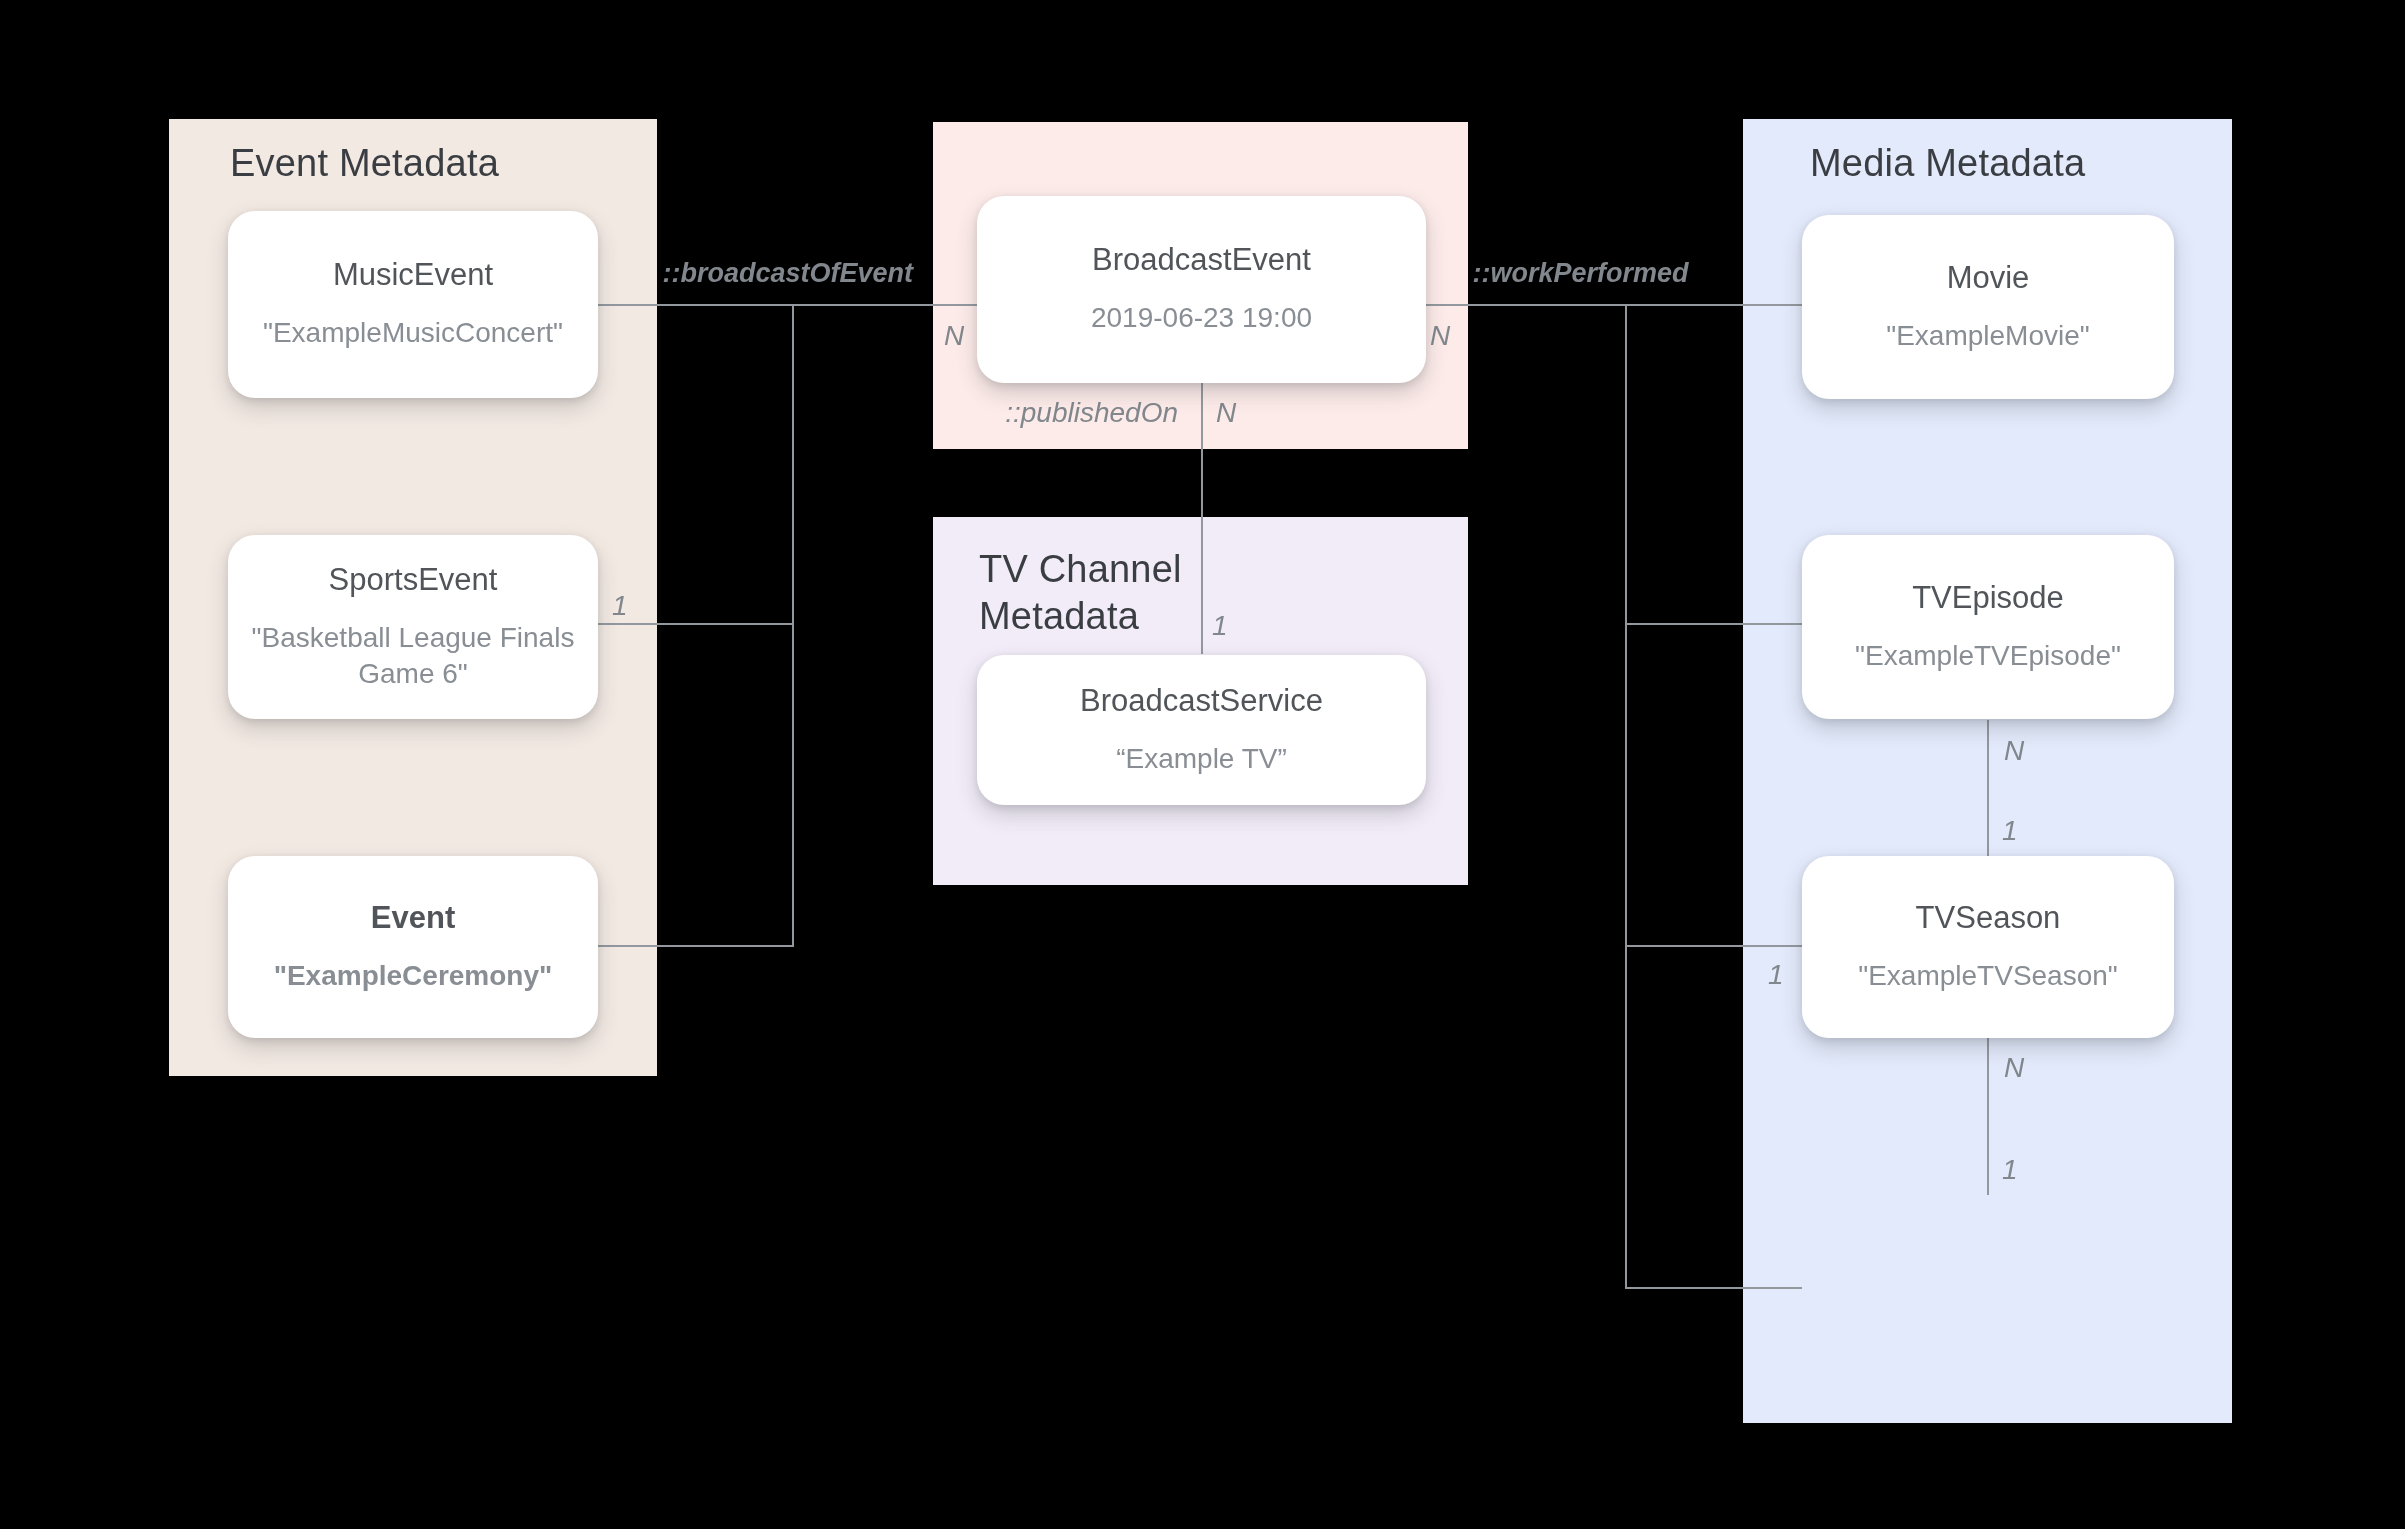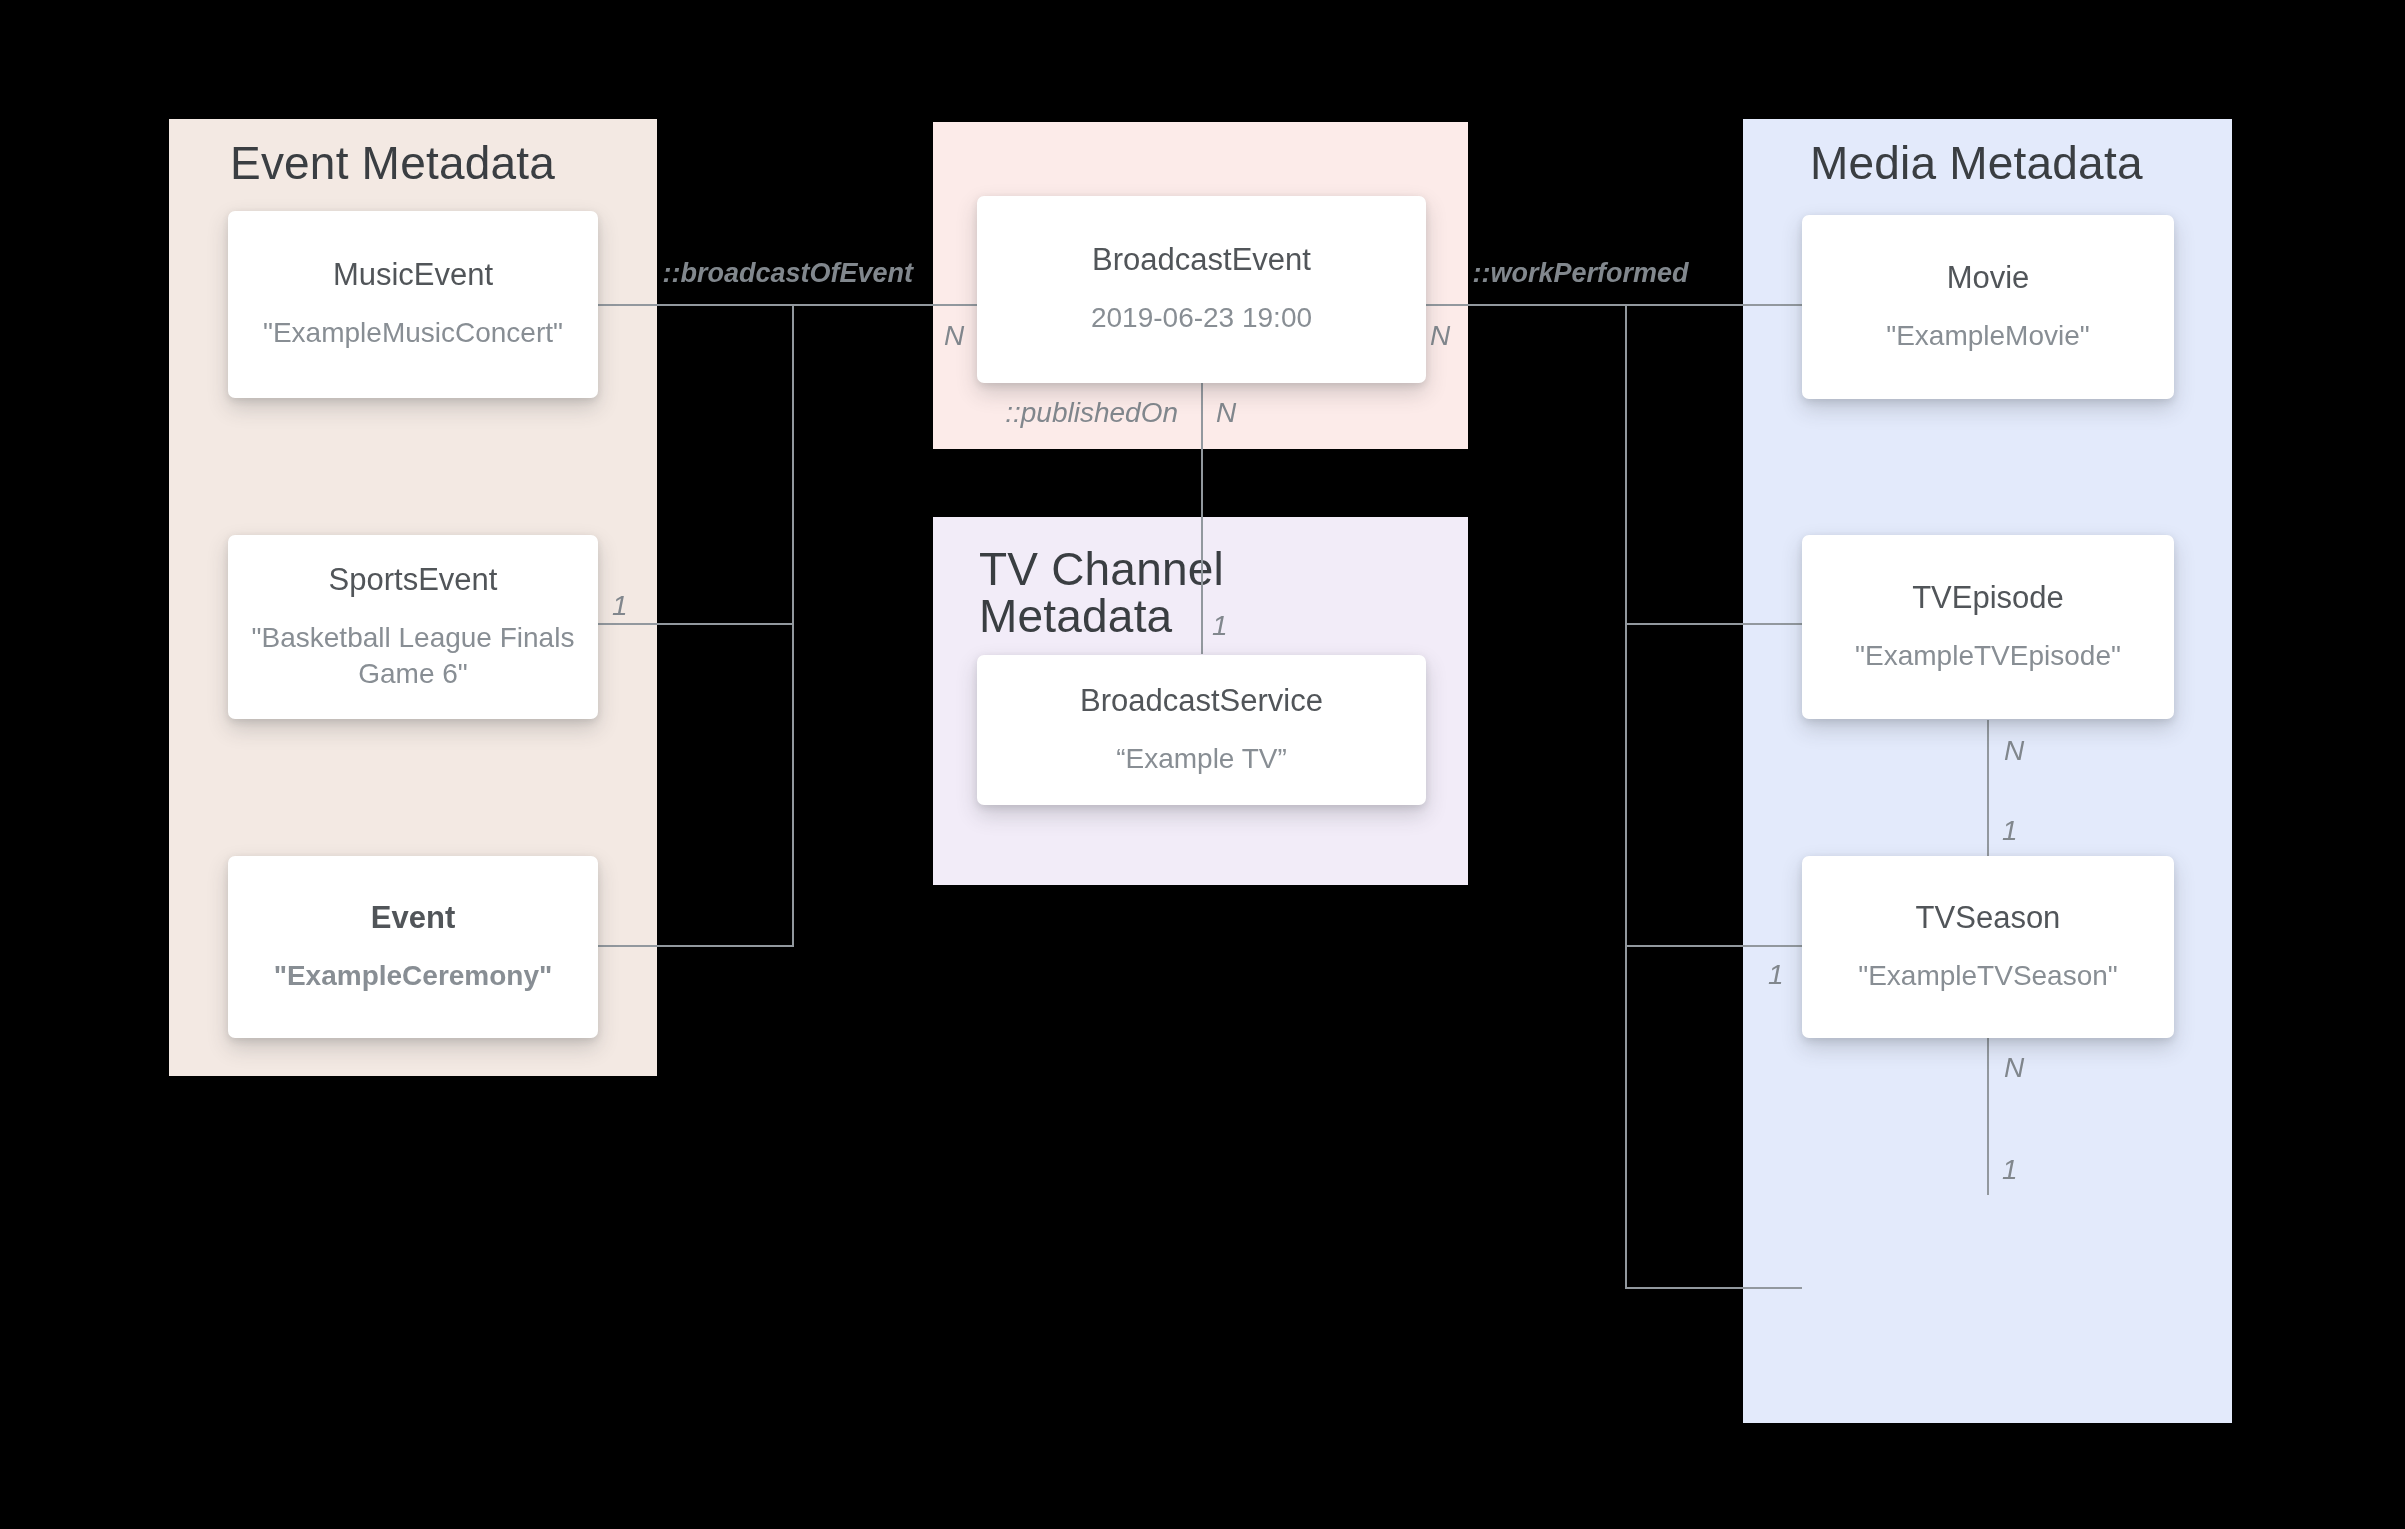--- a/index.html
+++ b/index.html
@@ -6,29 +6,29 @@
   .canvas{
     position:relative;width:2405px;height:1529px;background:#000;overflow:hidden;
     font-family:"Liberation Sans","DejaVu Sans",sans-serif;
   }
   .panel{position:absolute;}
   .panel-event  {left:169px; top:119px; width:488px; height:957px; background:#f3e9e3;}
   .panel-bcast  {left:933px; top:122px; width:535px; height:327px;  background:#fcebe9;}
   .panel-tv     {left:933px; top:517px; width:535px; height:368px;  background:#f2ecf8;}
   .panel-media  {left:1743px;top:119px; width:489px; height:1304px; background:#e3eafb;}
   .panel-title{
-    position:absolute;font-size:46px;line-height:47px;color:#3a3e42;
+    position:absolute;font-size:38px;line-height:47px;color:#3a3e42;
     letter-spacing:0.2px;font-weight:400;
   }
   .pt-event{left:61px;top:21px;}
   .pt-tv{left:46px;top:29px;width:277px;}
   .pt-media{left:67px;top:21px;}
 
   .node{
-    position:absolute;background:#fff;border-radius:7px;
+    position:absolute;background:#fff;border-radius:27px;
     box-shadow:0 9.6px 21px rgba(50,54,60,.20),0 2.9px 7.6px rgba(50,54,60,.12);
     display:flex;flex-direction:column;align-items:center;justify-content:center;
     text-align:center;gap:23px;padding:8px 17px;box-sizing:border-box;
   }
   .node-title{font-size:31px;color:#515559;line-height:34px;}
   .node-value{font-size:28px;color:#888e94;line-height:36px;}
 
   .n-music {left:228px; top:211px; width:370px; height:187px;}
   .n-sports{left:228px; top:535px; width:370px; height:184px;}
   .n-event {left:228px; top:856px; width:370px; height:182px;font-weight:bold;}

